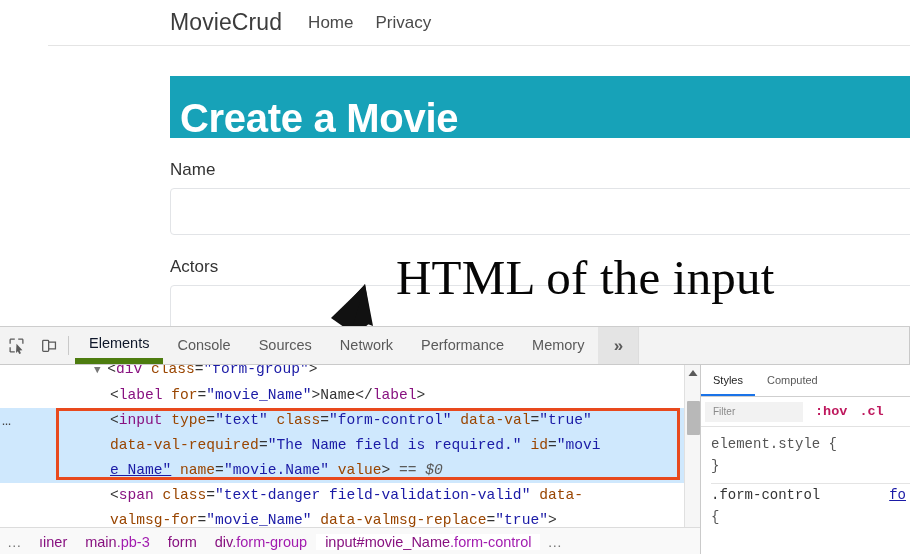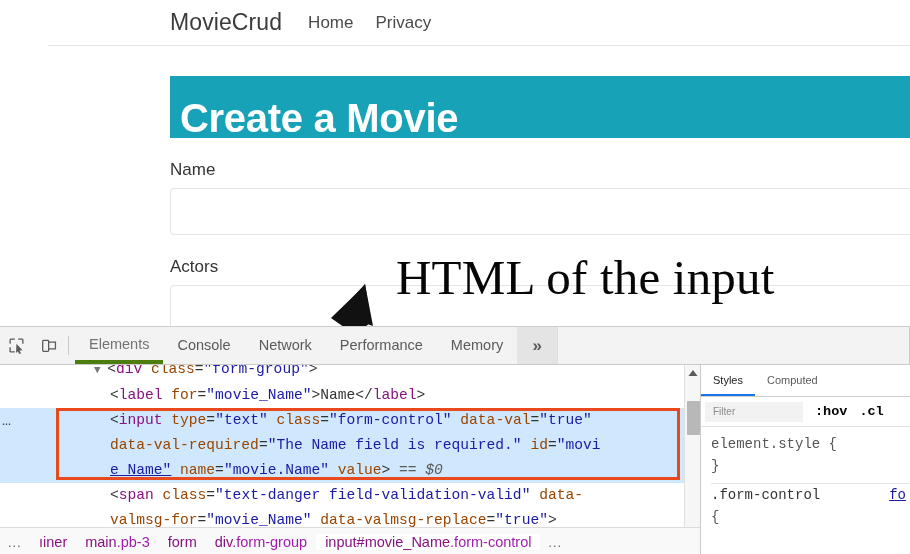--- a/index.html
+++ b/index.html
@@ -74,21 +74,21 @@
   .dt-iconbtn {
     width:33px; display:flex; align-items:center; justify-content:center;
     background:transparent;
   }
   .dt-sep { width:1px; background:#c9c9c9; margin:9px 6px 9px 2px; }
   .dt-tab {
     display:flex; align-items:center; padding:0 14px;
     font-size:14.5px; color:#5a5a5a; white-space:nowrap;
     border-bottom:2px solid transparent;
   }
-  .dt-tab.active { color:#737373; border-bottom:4px solid #4d7c0f; }
+  .dt-tab.active { color:#0f172a; border-bottom:6px solid #4d7c0f; }
   .dt-more {
     display:flex; align-items:center; justify-content:center;
     width:40px; background:#e4e4e4; font-size:17px; color:#5a5a5a; font-weight:700;
   }
   #dt-toolbar-filler { flex:1; background:#f3f3f3; border-left:1px solid #ddd; }
   #dt-right-sep { width:1px; background:#c9c9c9; }
 
   #dt-panels { display:flex; height:190px; }
 
   
@@ -161,21 +161,21 @@
     height:30px; display:flex; align-items:center;
     border-bottom:1px solid #e2e2e2; background:#fff; padding-left:4px;
   }
   #filter-input {
     width:98px; height:20px; background:#f2f2f2; border:none;
     font-size:10px; color:#8a8a8a; display:flex; align-items:center;
     padding-left:8px;
   }
   .filter-btn {
     font-family:"Liberation Mono", monospace; font-size:13.5px;
-    color:#000000; font-weight:700; margin-left:12px; white-space:nowrap;
+    color:#be185d; font-weight:700; margin-left:12px; white-space:nowrap;
   }
   #styles-body {
     flex:1; font-family:"Liberation Mono", monospace;
     font-size:14px; line-height:22px; color:#555;
     padding:6px 0 0 10px; overflow:hidden;
   }
   .rule-sep { border-top:1px solid #e4e4e4; margin:6px 0 0 0; }
   .srule { display:flex; justify-content:space-between; padding-right:4px; }
   .srule .sel { color:#333; }
   .srule .src { color:#1a1aa6; text-decoration:underline; }
@@ -239,20 +239,21 @@
     <div class="dt-iconbtn">
       <svg width="17" height="17" viewBox="0 0 20 20">
         <rect x="2" y="4" width="7" height="13" rx="1" stroke="#5a5a5a" stroke-width="1.5" fill="none"></rect>
         <path d="M9 6 H17 V14 H9" stroke="#5a5a5a" stroke-width="1.5" fill="none"></path>
       </svg>
     </div>
     <div class="dt-sep"></div>
 
     <div class="dt-tab active">Elements</div>
     <div class="dt-tab">Console</div>
+    <div class="dt-tab">Sources</div>
     <div class="dt-tab">Network</div>
     <div class="dt-tab">Performance</div>
     <div class="dt-tab">Memory</div>
     <div class="dt-more">»</div>
     <div id="dt-toolbar-filler"></div>
     <div id="dt-right-sep"></div>
   </div>
 
   <div id="dt-panels">
 

